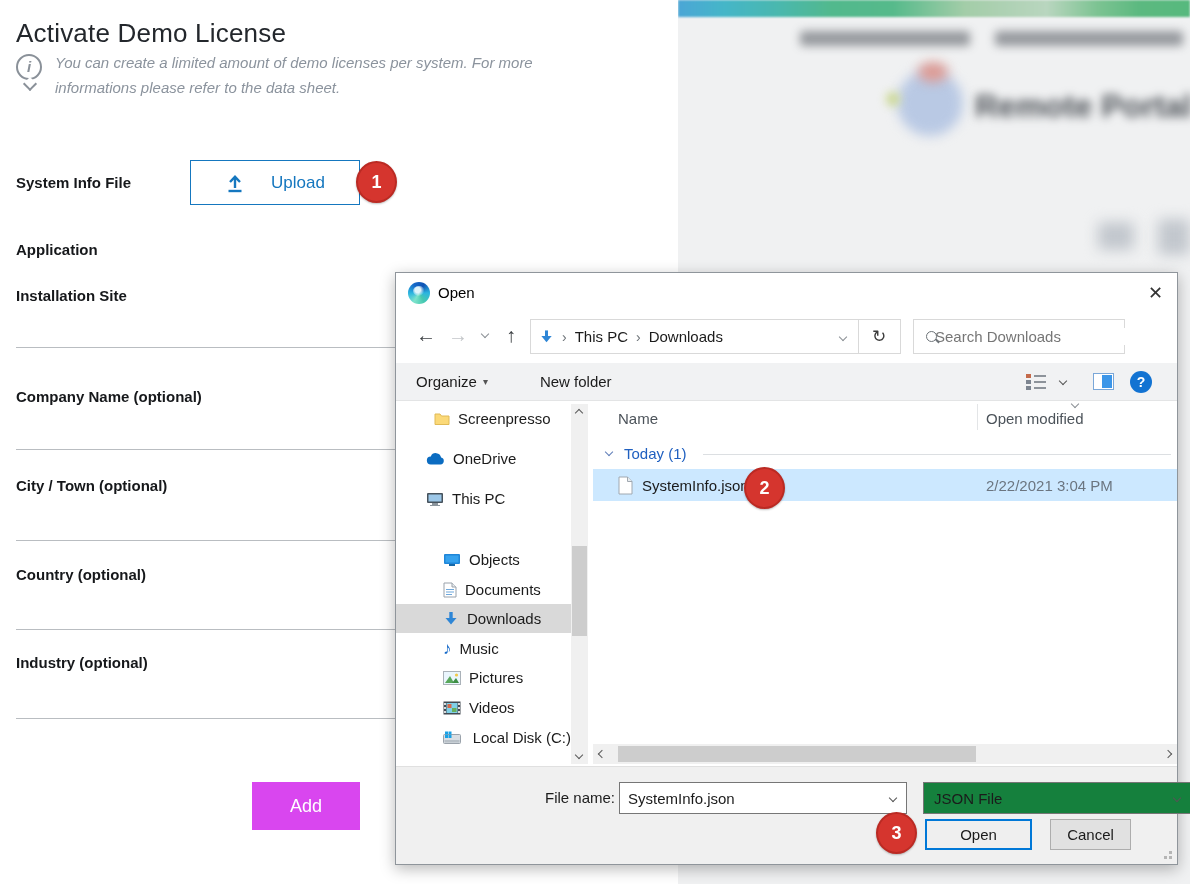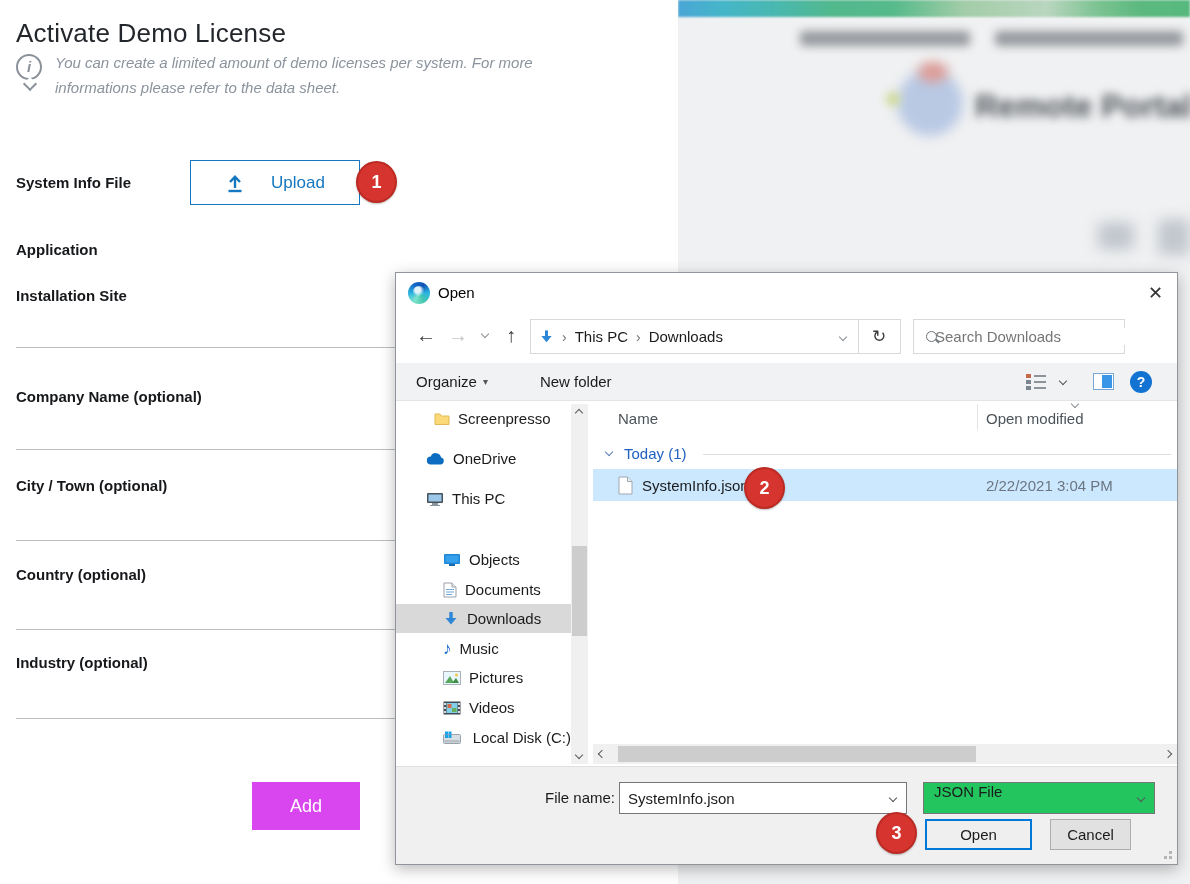--- a/index.html
+++ b/index.html
@@ -91,22 +91,22 @@
   .col-head { font-size:15px; color:#4c535a; }
   .group-label { font-size:15px; color:#2060c0; }
   .group-line { height:1px; background:#dcdfe2; }
   .file-row { left:197px; top:196px; width:584px; height:32px; background:#cce8ff; display:flex; align-items:center; cursor:pointer; }
   .file-date { font-size:15px; color:#6b7580; }
 
   .footer { left:0; top:493px; width:781px; height:98px; background:#f0f0f0; border-top:1px solid #e0e0e0; }
   .fn-input { left:223px; top:509px; width:288px; height:32px; border:1px solid #767676; background:#fff;
               display:flex; align-items:center; padding:0 26px 0 8px; }
   .fn-input input { border:none; outline:none; width:100%; font-size:15px; font-family:inherit; color:#1b1b1b; background:transparent; }
-  .ft-select { left:527px; top:509px; width:232px; height:32px; border:1px solid #767676; background:#22c55e;
-               display:flex; align-items:flex-start; padding:0 26px 0 10px; font-size:15px; cursor:pointer; }
+  .ft-select { left:527px; top:509px; width:268px; height:32px; border:1px solid #767676; background:#15803d;
+               display:flex; align-items:center; padding:0 26px 0 10px; font-size:15px; cursor:pointer; }
   .btn { font-size:15px; font-family:inherit; color:#1b1b1b; display:flex; align-items:center; justify-content:center; cursor:pointer; }
   .btn-open { left:529px; top:546px; width:107px; height:31px; background:#efefef; border:2px solid #0078d7; }
   .btn-cancel { left:654px; top:546px; width:81px; height:31px; background:#e1e1e1; border:1px solid #adadad; }
   .grip { right:5px; bottom:5px; width:12px; height:12px; }
   .grip i { position:absolute; width:3px; height:3px; background:#b5b5b5; }
 
   svg { display:block; }
 </style>
 </head>
 <body>

